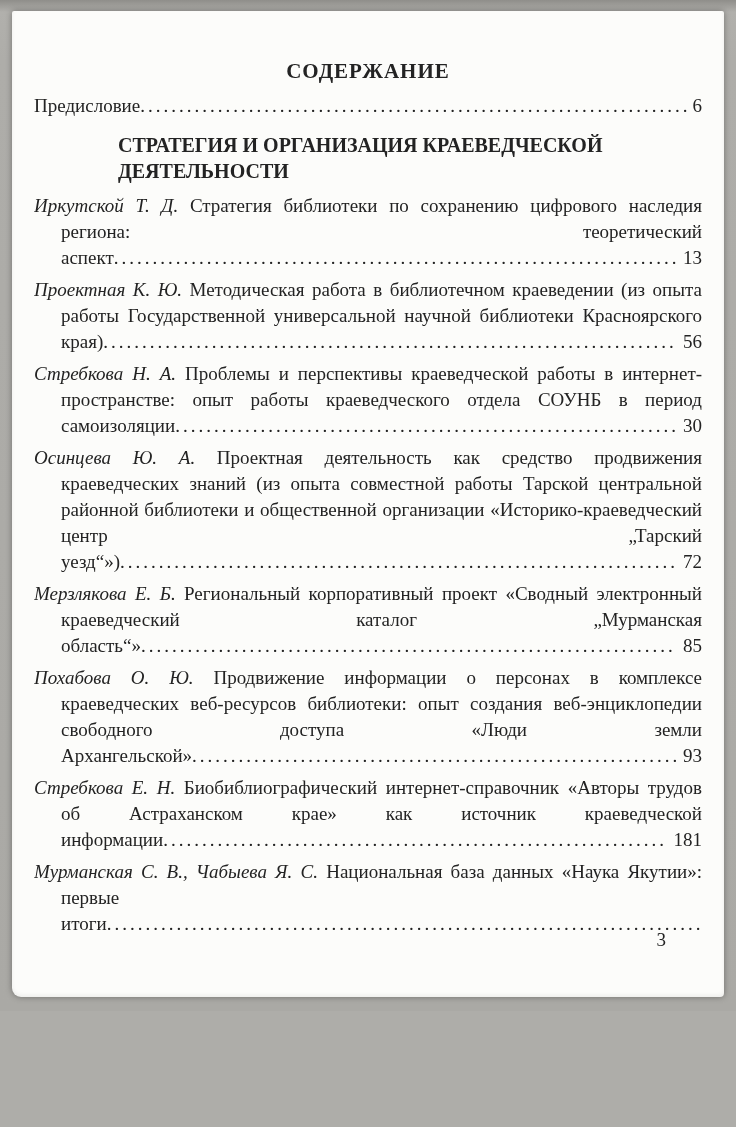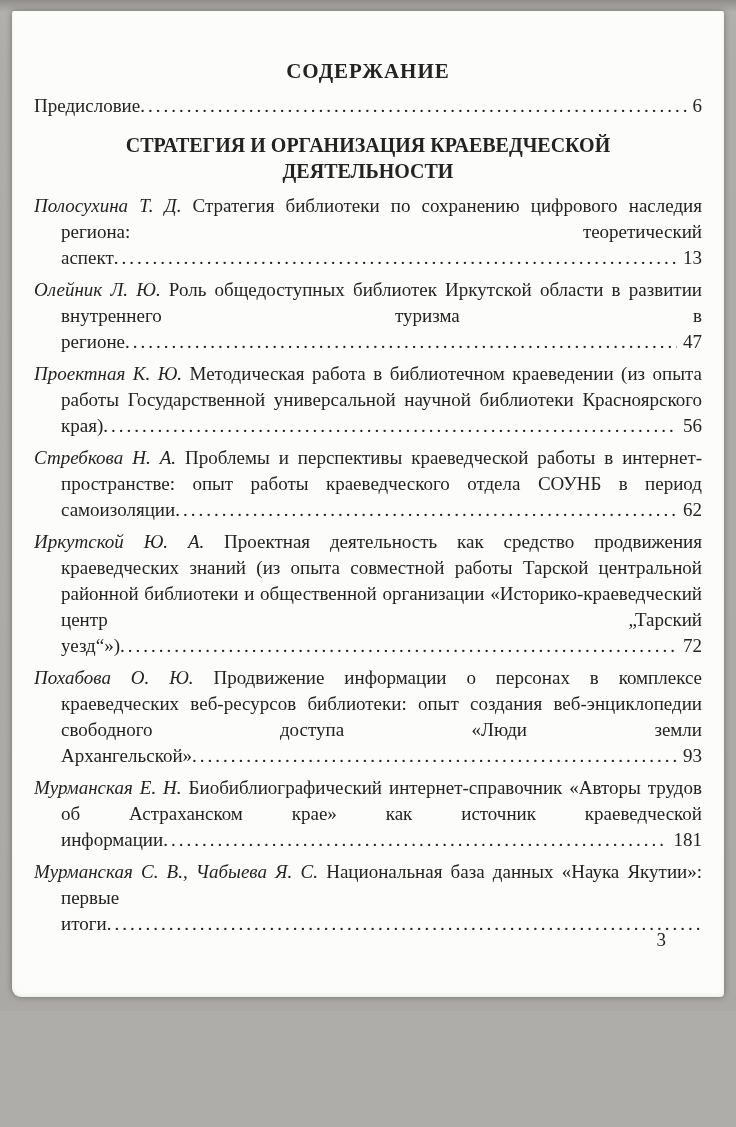--- a/index.html
+++ b/index.html
@@ -26,21 +26,21 @@
     overflow: hidden;
   }
   .toc-title {
     margin: 0 0 8px;
     font-size: 21px; line-height: 28px;
     text-align: center; letter-spacing: 1px; font-weight: bold;
   }
   .section-heading {
     margin: 13px auto 9px;
     font-size: 20px; line-height: 26px;
-    text-align: center; font-weight: bold;
+    text-align: left; font-weight: bold;
   }
   .section-heading.narrow { max-width: 500px; }
   .entry {
     position: relative;
     margin: 0 0 6px;
     font-size: 19px; line-height: 26px;
     text-align: justify;
     overflow: hidden;
     padding-left: 27px; text-indent: -27px;
   }
@@ -72,48 +72,48 @@
 
     <h1 class="toc-title">СОДЕРЖАНИЕ</h1>
 
     <p class="entry flush">
       <span class="entry-text"><span>Предисловие</span></span><span class="pagenum">6</span>
     </p>
 
     <h2 class="section-heading narrow">СТРАТЕГИЯ И ОРГАНИЗАЦИЯ КРАЕВЕДЧЕСКОЙ ДЕЯТЕЛЬНОСТИ</h2>
 
     <p class="entry">
-      <span class="entry-text"><i class="author">Полосухина Т. Д.</i> <span>Стратегия библиотеки по сохранению цифрового наследия региона: теоретический аспект</span></span><span class="pagenum">13</span>
+      <span class="entry-text"><i class="author">Иркутской Т. Д.</i> <span>Стратегия библиотеки по сохранению цифрового наследия региона: теоретический аспект</span></span><span class="pagenum">13</span>
     </p>
 
 
-    <p class="entry">
-      <span class="entry-text"><i class="author">Олейник Л. Ю.</i> <span>Роль общедоступных библиотек Иркутской области в развитии внутреннего туризма в регионе</span></span><span class="pagenum">47</span>
-    </p>
 
     <p class="entry">
       <span class="entry-text"><i class="author">Проектная К. Ю.</i> <span>Методическая работа в библиотечном краеведении (из опыта работы Государственной универсальной научной библиотеки Красноярского края)</span></span><span class="pagenum">56</span>
     </p>
 
     <p class="entry">
-      <span class="entry-text"><i class="author">Стребкова Н. А.</i> <span>Проблемы и перспективы краеведческой работы в интернет-пространстве: опыт работы краеведческого отдела СОУНБ в период самоизоляции</span></span><span class="pagenum">62</span>
+      <span class="entry-text"><i class="author">Стребкова Н. А.</i> <span>Проблемы и перспективы краеведческой работы в интернет-пространстве: опыт работы краеведческого отдела СОУНБ в период самоизоляции</span></span><span class="pagenum">30</span>
     </p>
 
     <p class="entry">
-      <span class="entry-text"><i class="author">Иркутской Ю. А.</i> <span>Проектная деятельность как средство продвижения краеведческих знаний (из опыта совместной работы Тарской центральной районной библиотеки и общественной организации «Историко-краеведческий центр „Тарский уезд“»)</span></span><span class="pagenum">72</span>
+      <span class="entry-text"><i class="author">Осинцева Ю. А.</i> <span>Проектная деятельность как средство продвижения краеведческих знаний (из опыта совместной работы Тарской центральной районной библиотеки и общественной организации «Историко-краеведческий центр „Тарский уезд“»)</span></span><span class="pagenum">72</span>
     </p>
 
 
+    <p class="entry">
+      <span class="entry-text"><i class="author">Мерзлякова Е. Б.</i> <span>Региональный корпоративный проект «Сводный электронный краеведческий каталог „Мурманская область“»</span></span><span class="pagenum">85</span>
+    </p>
 
     <p class="entry">
       <span class="entry-text"><i class="author">Похабова О. Ю.</i> <span>Продвижение информации о персонах в комплексе краеведческих веб-ресурсов библиотеки: опыт создания веб-энциклопедии свободного доступа «Люди земли Архангельской»</span></span><span class="pagenum">93</span>
     </p>
 
     <p class="entry">
-      <span class="entry-text"><i class="author">Мурманская Е. Н.</i> <span>Биобиблиографический интернет-справочник «Авторы трудов об Астраханском крае» как источник краеведческой информации</span></span><span class="pagenum">181</span>
+      <span class="entry-text"><i class="author">Стребкова Е. Н.</i> <span>Биобиблиографический интернет-справочник «Авторы трудов об Астраханском крае» как источник краеведческой информации</span></span><span class="pagenum">181</span>
     </p>
 
     <p class="entry">
       <span class="entry-text"><i class="author">Мурманская С. В., Чабыева Я. С.</i> <span>Национальная база данных «Наука Якутии»: первые итоги</span></span>
     </p>
 
     <div class="folio">3</div>
 
   </div>
 </div>

